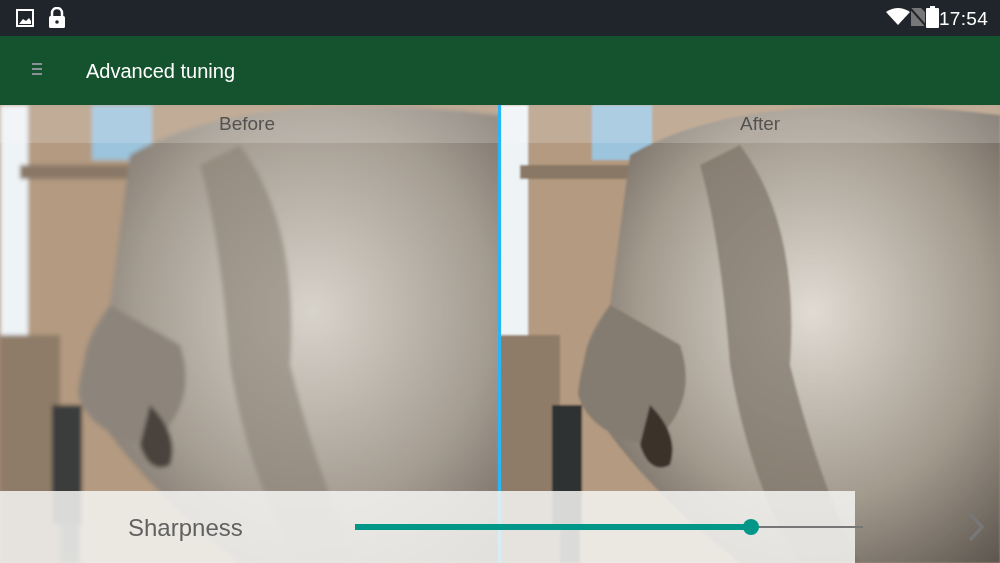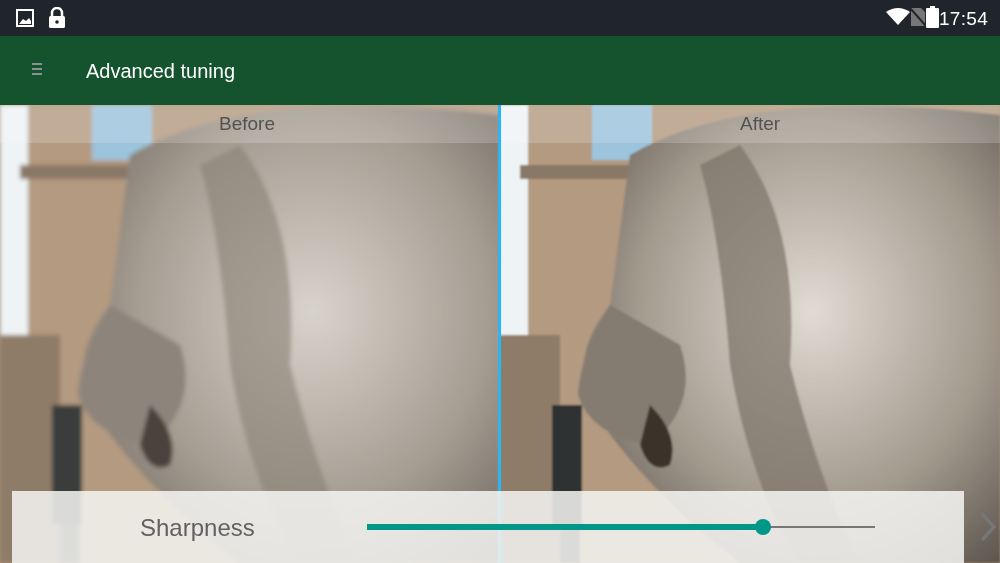--- a/index.html
+++ b/index.html
@@ -24,21 +24,21 @@
   .pane.before { left: 0; width: 500px; }
   .pane.after { left: 500px; width: 500px; }
   .scene { position: absolute; inset: 0; }
   .divider { position: absolute; left: 498px; top: 0; width: 3px; height: 458px; background: #29b6f6; cursor: ew-resize; }
   .label-band { position: absolute; left: 0; top: 0; width: 1000px; height: 38px; background: rgba(255,255,255,0.18); }
   .pane-label { position: absolute; top: 8px; font-size: 19px; color: rgba(60,60,60,0.8); }
   .pane-label.before-l { left: 219px; }
   .pane-label.after-l { left: 728px; margin-left: 12px; }
 
   
-  .control { position: absolute; left: 12px; top: 491px; width: 952px; height: 72px; background: rgba(245,244,242,0.86); }
+  .control { position: absolute; left: 0; top: 491px; width: 855px; height: 72px; background: rgba(245,244,242,0.86); }
   .param-label { position: absolute; left: 128px; top: 23px; font-size: 24px; color: #616161; }
   .slider { position: absolute; left: 355px; top: 22px; width: 508px; height: 28px; cursor: pointer; }
   .track { position: absolute; left: 0; top: 13px; width: 100%; height: 2px; background: #777; }
   .fill { position: absolute; left: 0; top: 11px; height: 6px; background: #009688; }
   .thumb { position: absolute; top: 6px; width: 16px; height: 16px; border-radius: 50%; background: #009688; margin-left: -8px; }
   .next-btn { position: absolute; left: 962px; top: 18px; width: 28px; height: 36px; cursor: pointer; }
 </style>
 </head>
 <body>
 

